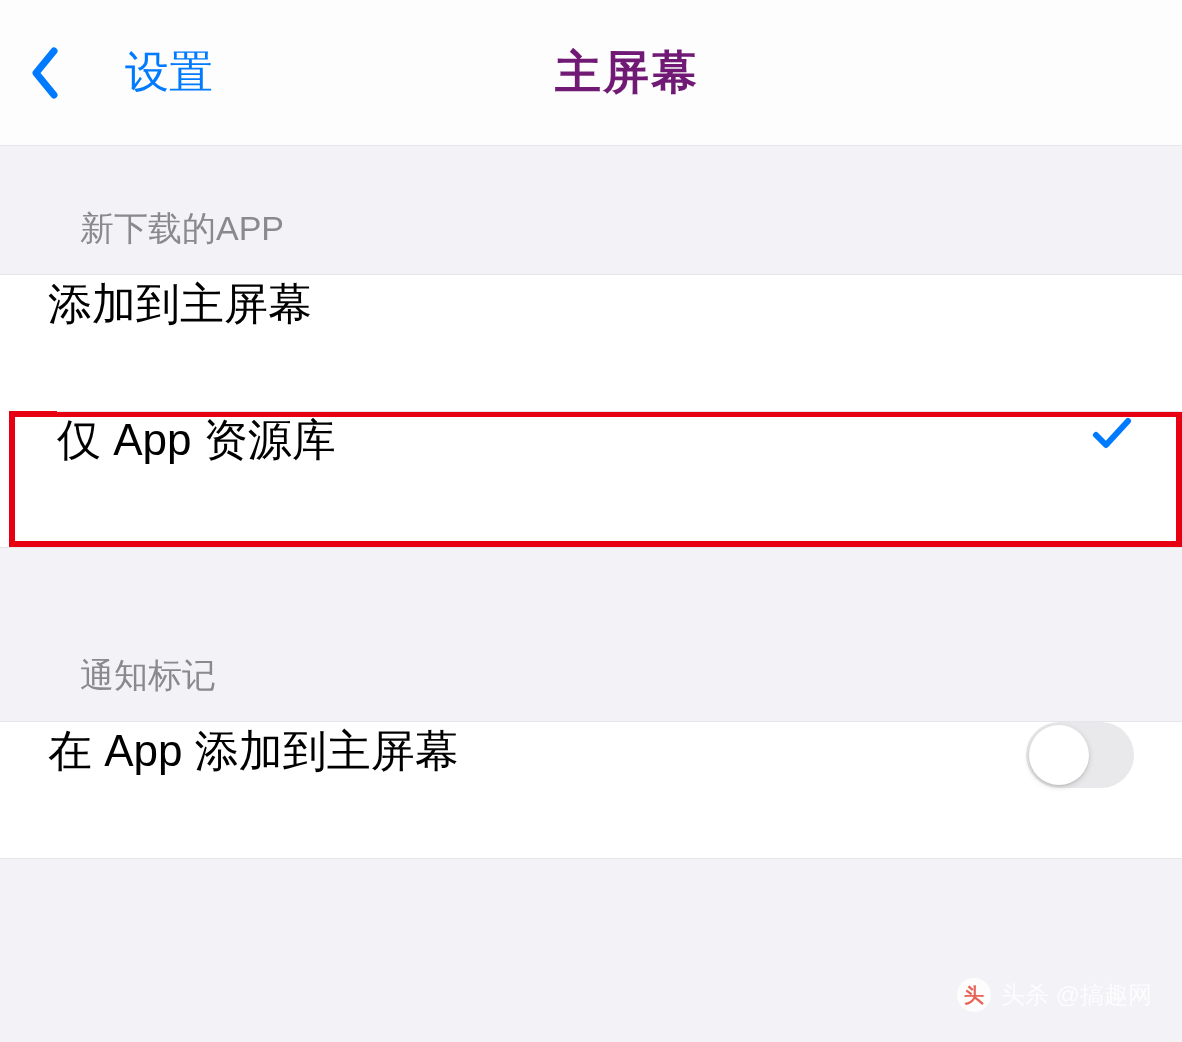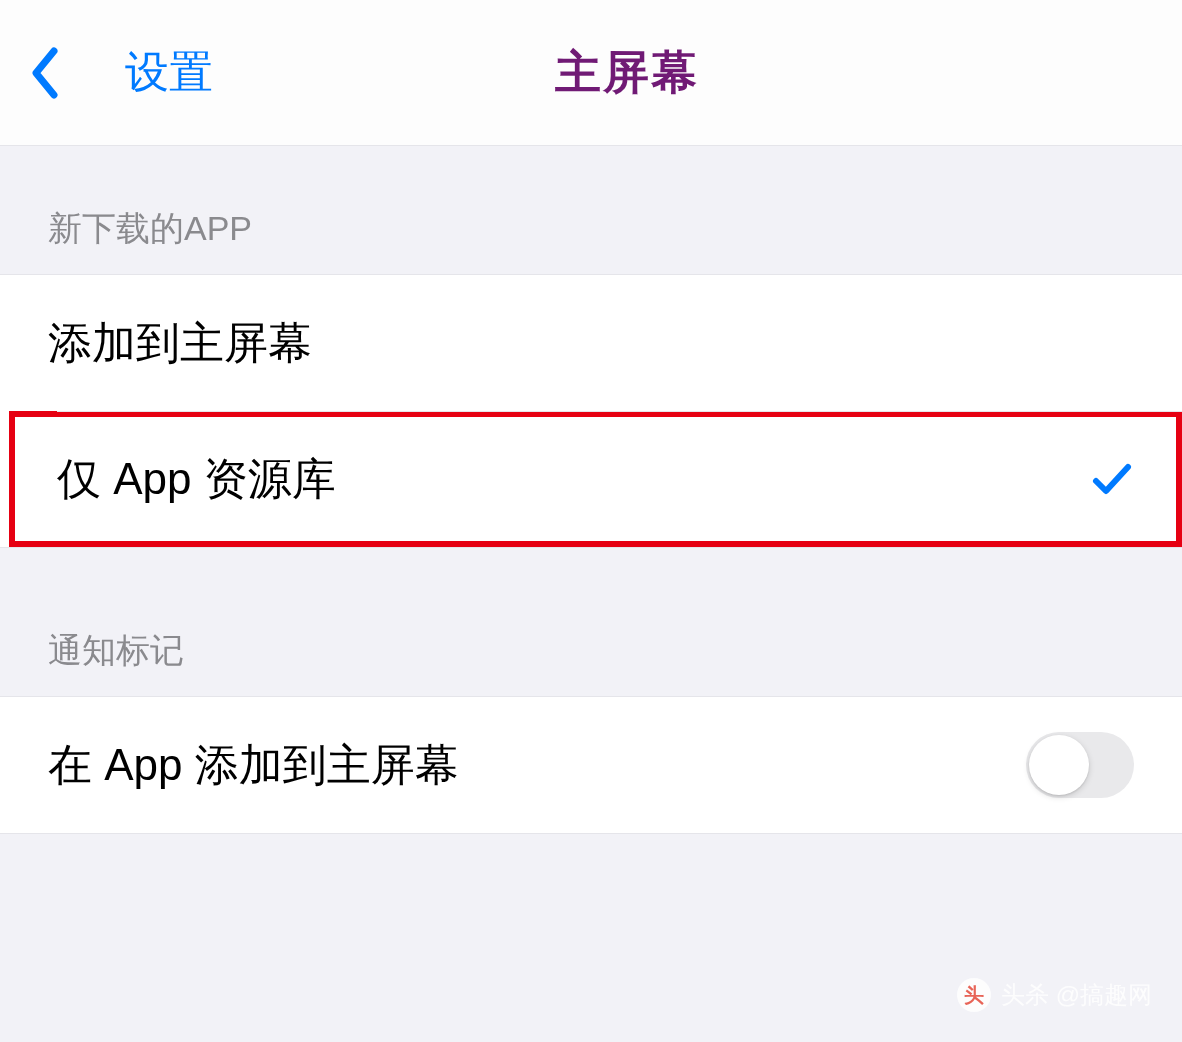--- a/index.html
+++ b/index.html
@@ -41,33 +41,33 @@
       font-weight: 600;
       color: #701a75;
       letter-spacing: 2px;
       margin-left: 36px;
     }
     .section-header {
       padding: 60px 48px 22px 48px;
       font-size: 34px;
       color: #8a8a8e;
       font-weight: 400;
+      margin-left: 32px;
     }
     .section-header.second {
-      padding-top: 80px;
+      padding-top: 105px;
     }
     .list {
       background: #fff;
       border-top: 1px solid #e5e5ea;
       border-bottom: 1px solid #e5e5ea;
     }
     .list-item {
       height: 136px;
       display: flex;
-      align-items: center;
       justify-content: space-between;
       padding: 0 48px;
       font-size: 44px;
       color: #000;
       position: relative;
     }
     .list-item + .list-item::before {
       content: "";
       position: absolute;
       top: 0;

